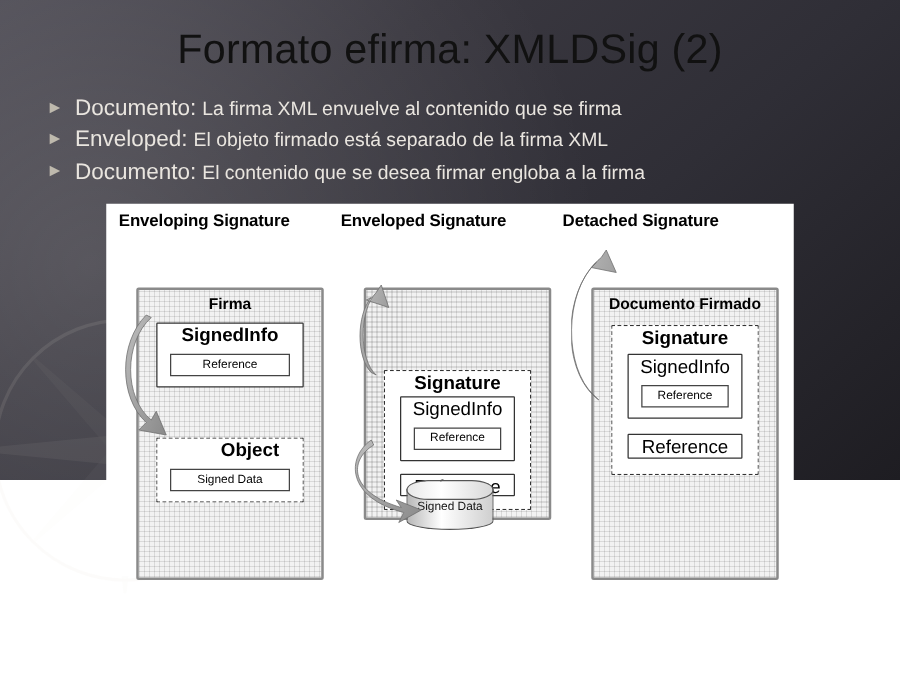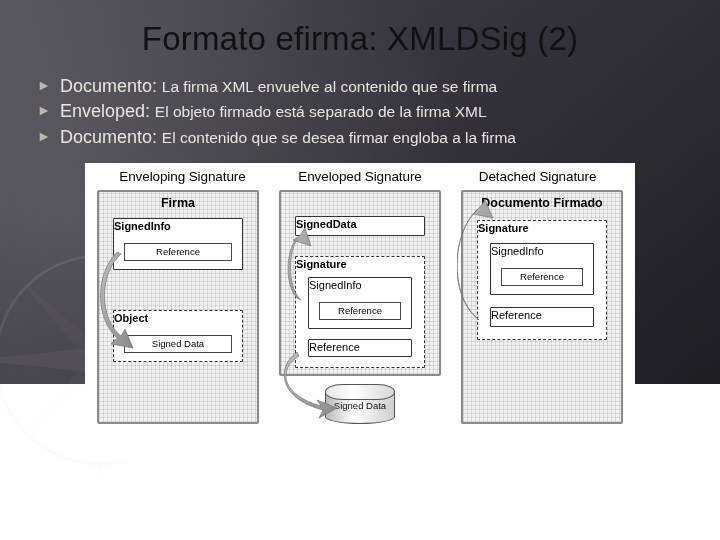--- a/index.html
+++ b/index.html
@@ -72,72 +72,74 @@
     display: flex;
     flex-direction: column;
   }
   .dia-headers {
     display: flex;
     justify-content: space-between;
     padding: 0 2px 4px 2px;
   }
   .dia-headers div {
     width: 33%;
-    text-align: center;
+    text-align: left;
     font-family: "Arial", sans-serif;
     font-size: 13.5px;
-    font-weight: 400;
+    font-weight: 700;
     color: #000;
     letter-spacing: -0.1px;
   }
   .dia-body {
     flex: 1 1 auto;
     display: flex;
     justify-content: space-between;
     gap: 8px;
   }
   .panel {
     position: relative;
     width: 170px;
     height: 242px;
     box-sizing: border-box;
   }
   .outer-box {
     position: absolute;
-    left: 4px; right: 4px;
+    left: 16px; right: 4px;
     border: 2px solid #8a8a8a;
     box-sizing: border-box;
     background:
       repeating-linear-gradient(0deg,  rgba(0,0,0,0.10) 0 1px, transparent 1px 4px),
       repeating-linear-gradient(90deg, rgba(0,0,0,0.10) 0 1px, transparent 1px 4px),
       #f2f2f2;
     border-radius: 2px;
+    margin-top: 40px;
   }
   .outer-label {
     position: absolute;
     top: 4px; left: 0; right: 0;
     text-align: center;
     font-family: "Arial", sans-serif;
     font-weight: 700;
     font-size: 12.5px;
     color: #000;
   }
   .box {
     position: absolute;
     background: #fff;
     border: 1px solid #333;
     box-sizing: border-box;
     border-radius: 1px;
   }
   .lbl {
     position: absolute;
     font-family: "Arial", sans-serif;
-    font-size: 11px;
+    font-size: 15px;
     line-height: 1.0;
     color: #000;
+    text-align: center;
     width: 100%;
     top: 2px;
   }
   .lbl.bold { font-weight: 700; }
   .inner-sub {
     position: absolute;
     left: 10px; right: 10px;
     height: 18px;
     background: #fff;
     border: 1px solid #444;
@@ -244,21 +246,21 @@
         <div class="outer-box" style="top:2px; height:234px;">
           <div class="outer-label">Firma</div>
 
           <div class="box" style="top:26px; left:14px; right:14px; height:52px;">
             <div class="lbl bold">SignedInfo</div>
             <div class="inner-sub" style="top:24px;">
               <div class="subtxt">Reference</div>
             </div>
           </div>
 
-          <div class="box" style="top:118px; left:14px; right:14px; height:52px; border-style:dashed;">
+          <div class="box" style="top:118px; left:14px; right:14px; height:52px; border-style:dashed;padding-left:16px;">
             <div class="lbl bold">Object</div>
             <div class="inner-sub" style="top:24px;">
               <div class="subtxt">Signed Data</div>
             </div>
           </div>
         </div>
 
         <svg class="arrow-layer" viewBox="0 0 170 242">
           <defs>
             <linearGradient id="ag1" x1="0" y1="0" x2="1" y2="1">
@@ -266,23 +268,20 @@
                 <stop offset="1" stop-color="#8a8a8a"></stop>
             </linearGradient>
           </defs>
           <path d="M 28 66 C 6 86, 6 130, 28 148  L 32 141 L 40 160 L 18 156 L 24 150 C 2 130, 2 86, 24 64 Z" fill="url(#ag1)" stroke="#6b6b6b" stroke-width="0.6"></path>
         </svg>
       </div>
 
       <div class="panel">
         <div class="outer-box" style="top:2px; height:186px;">
 
-          <div class="box" style="top:24px; left:14px; right:14px; height:20px;">
-            <div class="lbl bold">SignedData</div>
-          </div>
 
           <div class="box" style="top:64px; left:14px; right:14px; height:112px; border-style:dashed;">
             <div class="lbl bold">Signature</div>
 
             <div class="box" style="top:20px; left:12px; right:12px; height:52px;">
               <div class="lbl">SignedInfo</div>
               <div class="inner-sub" style="top:24px;">
                 <div class="subtxt">Reference</div>
               </div>
             </div>

